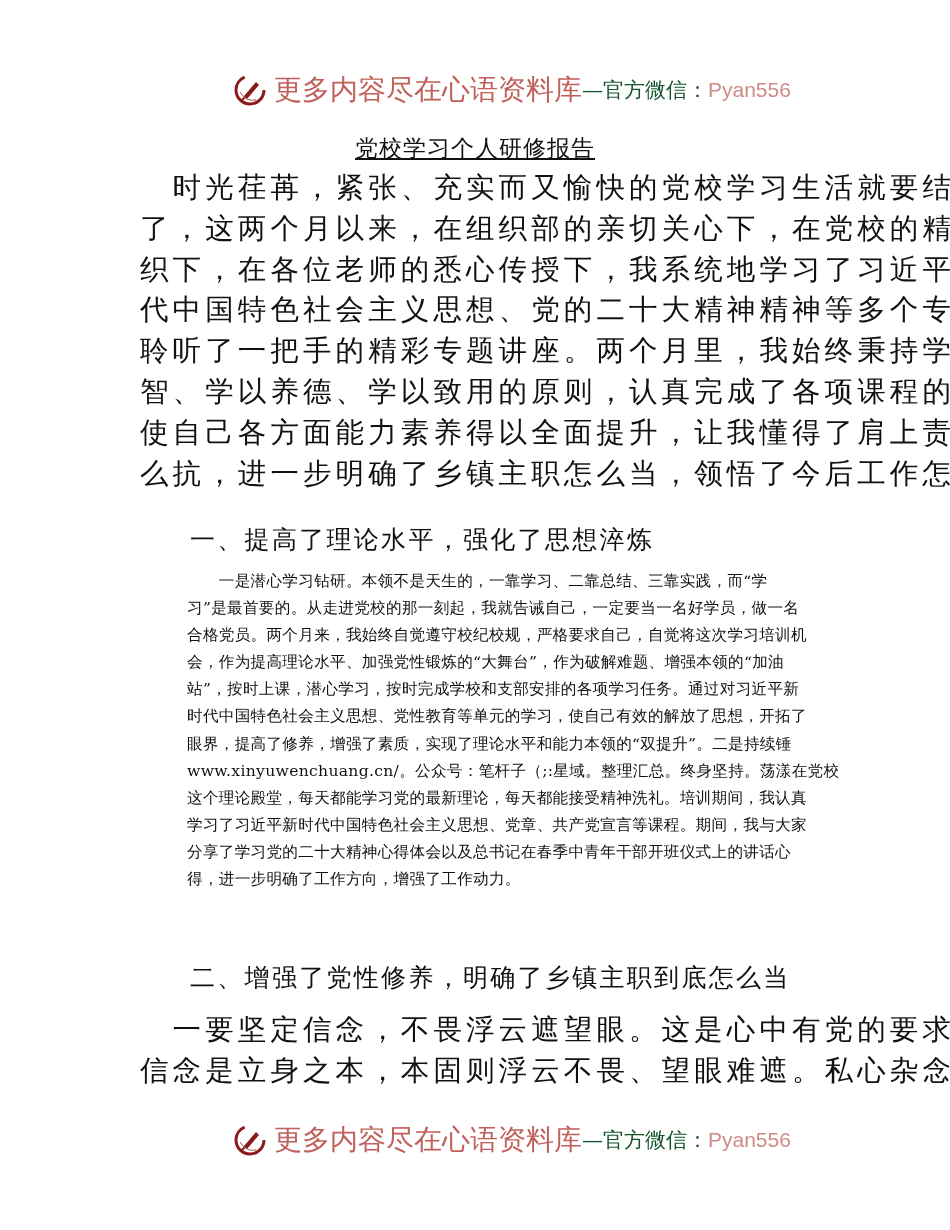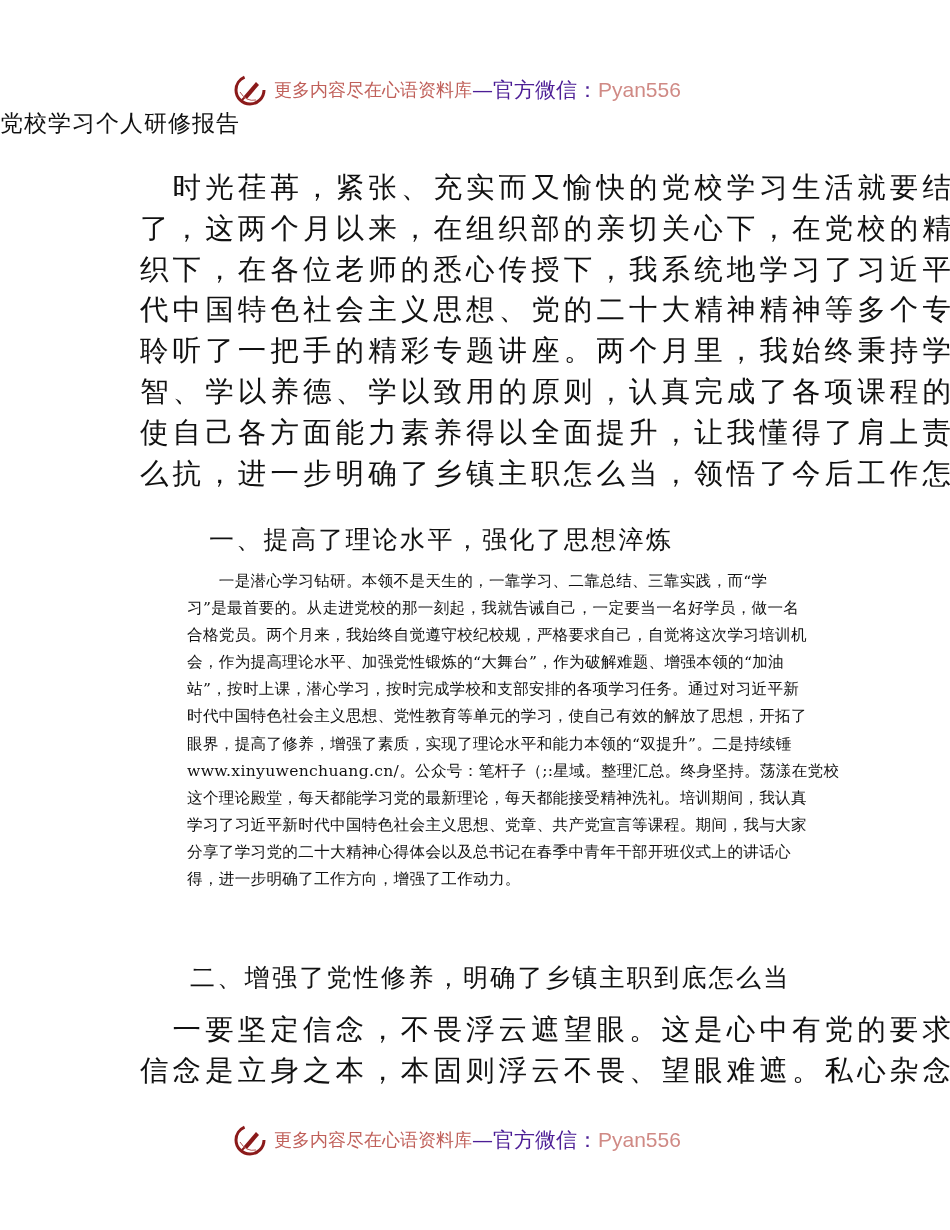--- a/index.html
+++ b/index.html
@@ -1,34 +1,34 @@
 <!DOCTYPE html>
 <html><head>
 <meta charset="utf-8">
 <style>
   html, body { margin: 0; padding: 0; background: #ffffff; }
   body { width: 950px; height: 1230px; position: relative; overflow: hidden;
          font-family: "DejaVu Serif", "Liberation Serif", serif; color: #111; }
   .watermark { position: absolute; left: 232px; height: 40px; display: flex; align-items: center; }
   .watermark .logo { width: 36px; height: 36px; margin-right: 6px; }
-  .watermark .wm-red { color: #c0605a; font-size: 18px; letter-spacing: 0px; font-family: "DejaVu Serif", serif; }
-  .watermark .wm-gray { color: #4c1d95; font-size: 21px; font-family: "DejaVu Serif", serif; text-align: center; }
+  .watermark .wm-red { color: #c0605a; font-size: 28px; letter-spacing: 0px; font-family: "DejaVu Serif", serif; }
+  .watermark .wm-gray { color: #14532d; font-size: 21px; font-family: "DejaVu Serif", serif; text-align: center; }
   .watermark .wm-id { color: #d08a85; font-size: 21px; font-family: "Liberation Sans", sans-serif; }
   .wm-top { top: 70px; }
   .wm-bottom { top: 1120px; }
 
-  .title { position: absolute; top: 108px; left: 0; width: 950px; text-align: left;
-           font-size: 23px; letter-spacing: 1px; }
+  .title { position: absolute; top: 133px; left: 0; width: 950px; text-align: center;
+           font-size: 23px; letter-spacing: 1px; text-decoration: underline; }
 
   .big { position: absolute; left: 140px; width: 700px; font-size: 28.5px; line-height: 40.8px;
          letter-spacing: 4.1px; text-align: justify; }
   .big .line { display: block; white-space: nowrap; }
   .p1 { top: 168px; }
 
-  .h1 { position: absolute; left: 190px; top: 523px; font-size: 25px; letter-spacing: 2.3px; margin-left: 19px; }
+  .h1 { position: absolute; left: 190px; top: 523px; font-size: 25px; letter-spacing: 2.3px; }
   .h2 { position: absolute; left: 190px; top: 961px; font-size: 25px; letter-spacing: 2.3px; text-align: center; }
 
   .small { position: absolute; left: 140px; width: 692px; font-size: 15.6px; line-height: 27.1px;
            letter-spacing: 0.3px; margin-left: 47px; }
   .small .line { display: block; white-space: nowrap; }
   .p2 { top: 568px; }
 
   .p3 { top: 1010px; }
 </style>
 </head>

